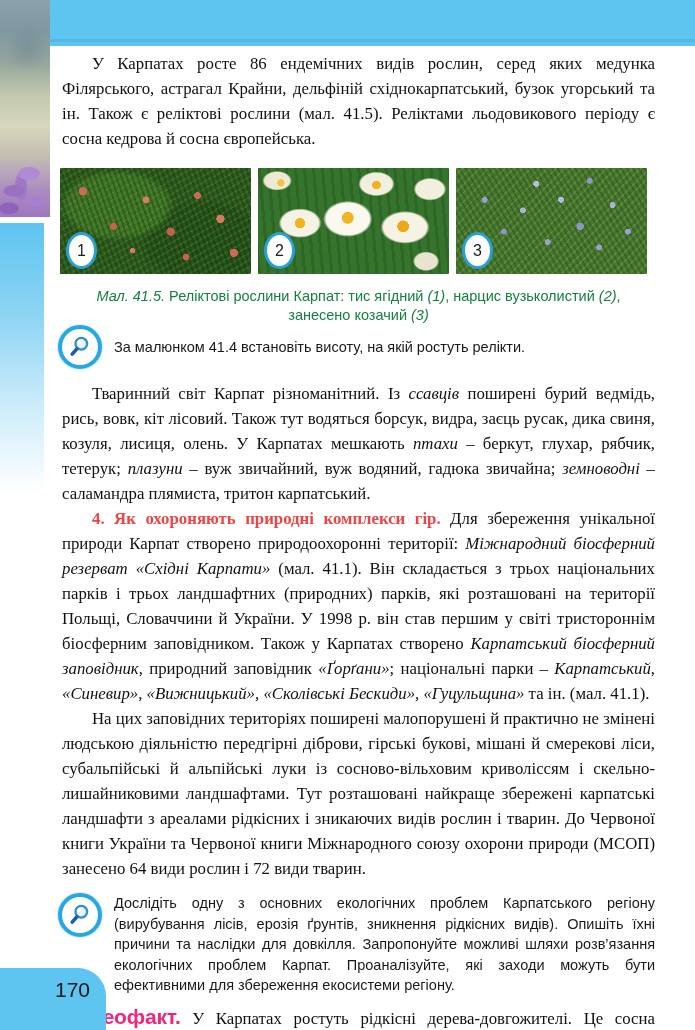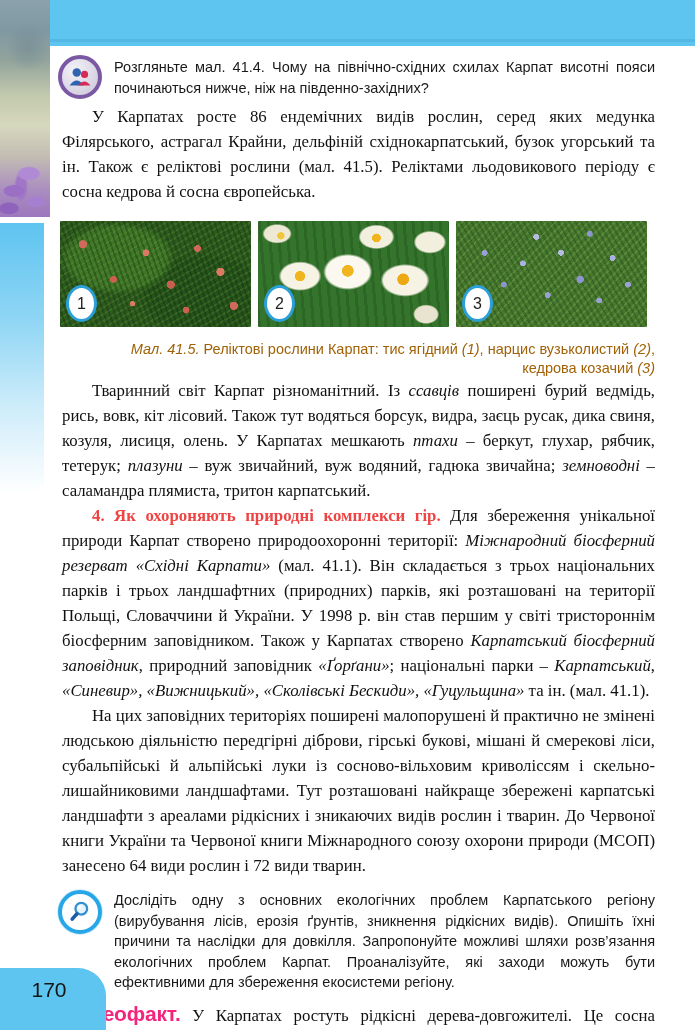--- a/index.html
+++ b/index.html
@@ -23,21 +23,21 @@
       radial-gradient(ellipse 30px 34px at 55% 22%, rgba(110,135,145,.55), transparent 72%),
       linear-gradient(180deg,#8ba2ac 0%,#7f98a2 14%,#93a49c 28%,#c2c9ad 44%,#d6d8bd 58%,#c3bdb3 72%,#a98cc0 88%,#9d77bd 100%);
   }
   .left-strip{
     position:absolute;left:0;top:223px;width:44px;height:270px;
     background:linear-gradient(180deg,#5ec4f0 0%,#8ed5f4 35%,#cdecfa 68%,#ffffff 100%);
   }
   .page-tab{
     position:absolute;left:0;top:968px;width:106px;height:62px;
     background:#5ec4f0;border-top-right-radius:28px;
-    display:flex;align-items:flex-start;justify-content:center;
+    display:flex;align-items:flex-start;justify-content:flex-end;
     padding:10px 16px 0 8px;box-sizing:border-box;
   }
   .page-tab span{
     font-family:"Liberation Sans",sans-serif;font-size:21px;color:#151515;
   }
   
   .main-col{position:absolute;left:62px;top:46px;width:593px;}
   
   .task-row{display:flex;margin-left:-4px;}
   .task-row .task-text{
@@ -53,21 +53,21 @@
     display:flex;align-items:center;justify-content:center;
   }
   .icon-people{border:4px solid #7b58a4;background:radial-gradient(circle at 35% 30%,#f4f2f8,#c9c4d8);}
   .icon-magnify{border:4px solid #27a7e8;background:#ffffff;box-shadow:0 0 0 1px #d9f0fb;}
   
   .body-para{
     margin:0;font-size:16.8px;line-height:25px;color:#101010;
     text-align:justify;text-indent:30px;hyphens:none;
   }
   .p1{margin-top:5px;}
-  .body-block{margin-top:0;}
+  .body-block{margin-top:12px;}
   .seg-i{font-style:italic;}
   .seg-h{color:#ef4444;font-weight:bold;}
   .seg-pink{
     color:#f4247d;font-weight:700;font-family:"Liberation Sans",sans-serif;
     font-size:21px;letter-spacing:-0.2px;
   }
   
   .photos-row{display:flex;margin-top:17px;margin-left:-2px;gap:7px;}
   .photo{position:relative;width:191px;height:106px;border-radius:1px;}
   .photo-yew{
@@ -123,45 +123,34 @@
       repeating-linear-gradient(60deg,rgba(25,55,15,.3) 0 2px,transparent 2px 5px),
       repeating-linear-gradient(-45deg,rgba(130,180,80,.3) 0 2px,transparent 2px 6px);
   }
   .badge{
     position:absolute;left:6px;bottom:5px;width:25px;height:31px;
     background:#ffffff;border:3px solid #2a9fd8;border-radius:50%;
     display:flex;align-items:center;justify-content:center;
     font-family:"Liberation Sans",sans-serif;font-size:16px;color:#222;
   }
   .caption{
-    margin-top:13px;text-align:right;
-    font-family:"Liberation Sans",sans-serif;font-size:14.5px;line-height:19px;color:#a16207;
+    margin-top:13px;text-align:center;
+    font-family:"Liberation Sans",sans-serif;font-size:14.5px;line-height:19px;color:#15803d;
   }
   .geofact{margin-top:8px;}
 </style>
 </head>
 <body>
 
 <div class="top-bar"></div>
 <div class="corner-photo"></div>
 <div class="left-strip"></div>
 
 <div class="main-col">
 
-  <div class="task-row t1">
-    <div class="icon-circle icon-people">
-      <svg width="26" height="26" viewBox="0 0 40 40">
-        <circle cx="15" cy="13" r="6.5" fill="#2f63b0"></circle>
-        <path d="M4 33 q11 -15 22 0 z" fill="#2f63b0"></path>
-        <circle cx="27" cy="16" r="5.5" fill="#d62a55"></circle>
-        <path d="M17 33 q10 -12 19 0 z" fill="#d62a55"></path>
-      </svg>
-    </div>
-    <div class="task-text">Розгляньте мал. 41.4. Чому на північно-східних схилах Карпат висотні пояси починаються нижче, ніж на південно-західних?</div>
-  </div>
 
   <p class="body-para p1"><span class="seg-n">У Карпатах росте 86 ендемічних видів рослин, серед яких медунка Філярського, астрагал Крайни, дельфіній східнокарпатський, бузок угорський та ін. Також є реліктові рослини (мал. 41.5). Реліктами льодовикового періоду є сосна кедрова й сосна європейська.</span></p>
 
   <div class="photos-row">
     <div class="photo photo-yew">
       <div class="badge">
           <span>1</span>
         </div>
     </div>
     <div class="photo photo-narcissus">
@@ -169,22 +158,32 @@
           <span>2</span>
         </div>
     </div>
     <div class="photo photo-juniper">
       <div class="badge">
           <span>3</span>
         </div>
     </div>
   </div>
 
-  <div class="caption"><span class="seg-i">Мал. 41.5.</span><span class="seg-n"> Реліктові рослини Карпат: тис ягідний </span><span class="seg-i">(1)</span><span class="seg-n">, нарцис вузьколистий </span><span class="seg-i">(2)</span><span class="seg-n">,</span><br><span class="seg-n">кедрова козачий </span><span class="seg-i">(3)</span></div>
-
+  <div class="caption"><span class="seg-i">Мал. 41.5.</span><span class="seg-n"> Реліктові рослини Карпат: тис ягідний </span><span class="seg-i">(1)</span><span class="seg-n">, нарцис вузьколистий </span><span class="seg-i">(2)</span><span class="seg-n">,</span><br><span class="seg-n">занесено козачий </span><span class="seg-i">(3)</span></div>
+
+  <div class="task-row t2">
+    <div class="icon-circle icon-magnify">
+      <svg width="26" height="26" viewBox="0 0 40 40">
+        <circle cx="22" cy="15" r="9" fill="#e8f2fb" stroke="#2f8fd0" stroke-width="3.5"></circle>
+        <circle cx="19" cy="12" r="3" fill="#ffffff" opacity="0.9"></circle>
+        <line x1="15" y1="23" x2="8" y2="31" stroke="#1b5ea8" stroke-width="5.5" stroke-linecap="round"></line>
+      </svg>
+    </div>
+    <div class="task-text">За малюнком 41.4 встановіть висоту, на якій ростуть релікти.</div>
+  </div>
 
   <div class="body-block">
     <p class="body-para"><span class="seg-n">Тваринний світ Карпат різноманітний. Із </span><span class="seg-i">ссавців</span><span class="seg-n"> поширені бурий ведмідь, рись, вовк, кіт лісовий. Також тут водяться борсук, видра, заєць русак, дика свиня, козуля, лисиця, олень. У Карпатах мешкають </span><span class="seg-i">птахи</span><span class="seg-n"> – беркут, глухар, рябчик, тетерук; </span><span class="seg-i">плазуни</span><span class="seg-n"> – вуж звичайний, вуж водяний, гадюка звичайна; </span><span class="seg-i">земноводні</span><span class="seg-n"> – саламандра плямиста, тритон карпатський.</span></p>
     <p class="body-para"><span class="seg-h">4. Як охороняють природні комплекси гір. </span><span class="seg-n">Для збереження унікальної природи Карпат створено природоохоронні території: </span><span class="seg-i">Міжнародний біосферний резерват «Східні Карпати»</span><span class="seg-n"> (мал. 41.1). Він складається з трьох національних парків і трьох ландшафтних (природних) парків, які розташовані на території Польщі, Словаччини й України. У 1998 р. він став першим у світі тристороннім біосферним заповідником. Також у Карпатах створено </span><span class="seg-i">Карпатський біосферний заповідник</span><span class="seg-n">, природний заповідник </span><span class="seg-i">«Ґорґани»</span><span class="seg-n">; національні парки – </span><span class="seg-i">Карпатський</span><span class="seg-n">, </span><span class="seg-i">«Синевир», «Вижницький», «Сколівські Бескиди», «Гуцульщина»</span><span class="seg-n"> та ін. (мал. 41.1).</span></p>
     <p class="body-para"><span class="seg-n">На цих заповідних територіях поширені малопорушені й практично не змінені людською діяльністю передгірні діброви, гірські букові, мішані й смерекові ліси, субальпійські й альпійські луки із сосново-вільховим криволіссям і скельно-лишайниковими ландшафтами. Тут розташовані найкраще збережені карпатські ландшафти з ареалами рідкісних і зникаючих видів рослин і тварин. До Червоної книги України та Червоної книги Міжнародного союзу охорони природи (МСОП) занесено 64 види рослин і 72 види тварин.</span></p>
   </div>
 
   <div class="task-row t3">
     <div class="icon-circle icon-magnify">
       <svg width="26" height="26" viewBox="0 0 40 40">

